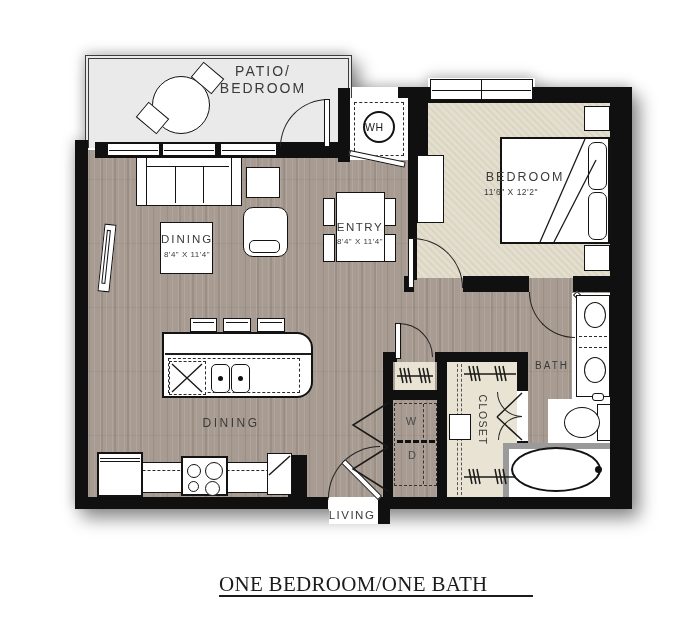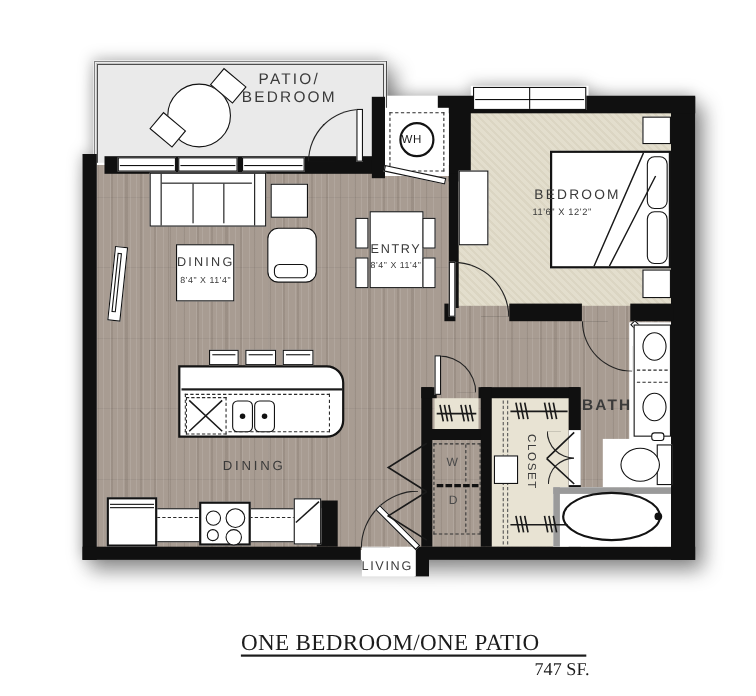--- a/index.html
+++ b/index.html
@@ -190,21 +190,21 @@
   <div class="furn" style="left:584px;top:106px;width:26px;height:25px;"></div>
   <div class="furn" style="left:584px;top:245px;width:26px;height:26px;"></div>
   <div class="furn" style="left:417px;top:155px;width:27px;height:68px;"></div>
   <div class="rlabel" style="left:525px;top:170px;font-size:12.5px;">BEDROOM</div>
   <div class="rdim" style="left:511px;top:187px;font-size:8.5px;">11'6" X 12'2"</div>
   <div class="arc" style="left:412px;top:238px;width:51px;height:50px;border-top-width:1.6px;border-right-width:1.6px;border-top-right-radius:100%;"></div>
   <div class="leaf" style="left:408px;top:238px;width:6px;height:50px;"></div>
 
   <div class="arc" style="left:529px;top:292px;width:46px;height:46px;border-left-width:1.6px;border-bottom-width:1.6px;border-bottom-left-radius:100%;"></div>
   <div class="leaf" style="left:575px;top:290px;width:46px;height:6px;transform:rotate(45deg);transform-origin:left center;"></div>
-  <div class="rlabel" style="left:552px;top:360px;font-size:14px;font-weight:bold;">BATH</div>
+  <div class="rlabel" style="left:552px;top:360px;font-size:10px;">BATH</div>
   <div class="furn" style="left:576px;top:295px;width:34px;height:102px;">
     <div style="position:absolute;left:2px;top:40px;right:2px;border-top:1.3px dashed #2a2a2a;"></div>
     <div style="position:absolute;left:2px;top:51px;right:2px;border-top:1.3px dashed #2a2a2a;"></div>
   </div>
   <div class="furn thin round" style="left:584px;top:302px;width:22px;height:26px;"></div>
   <div class="furn thin round" style="left:584px;top:357px;width:22px;height:26px;"></div>
   <div class="furn thin" style="left:592px;top:393px;width:12px;height:8px;border-radius:3px;"></div>
   <div class="furn" style="left:597px;top:404px;width:14px;height:37px;"></div>
   <div class="furn round" style="left:564px;top:407px;width:36px;height:31px;"></div>
   <div style="position:absolute;left:503px;top:443px;width:107px;height:54px;background:#fff;border-top:6px solid #9a9a9a;border-left:6px solid #9a9a9a;"></div>
@@ -242,17 +242,16 @@
       <path d="M522 393 L497 417 M522 440 L497 417"></path>
 
       <path d="M540 242 L585 139 M554 242 L596 160" stroke-width="1.3"></path>
 
       <path d="M172 364 L202 392 M202 364 L172 392" stroke-width="1.4"></path>
 
       <path d="M269 475 L290 456" stroke-width="1.4"></path>
     </g>
   </svg>
 
-  <div class="t-name">ONE BEDROOM/ONE PATIO</div>
+  <div class="t-name">ONE BEDROOM/ONE BATH</div>
   <div class="t-rule"></div>
-  <div class="t-area">747 SF.</div>
 
 </div>
 
 </body></html>

